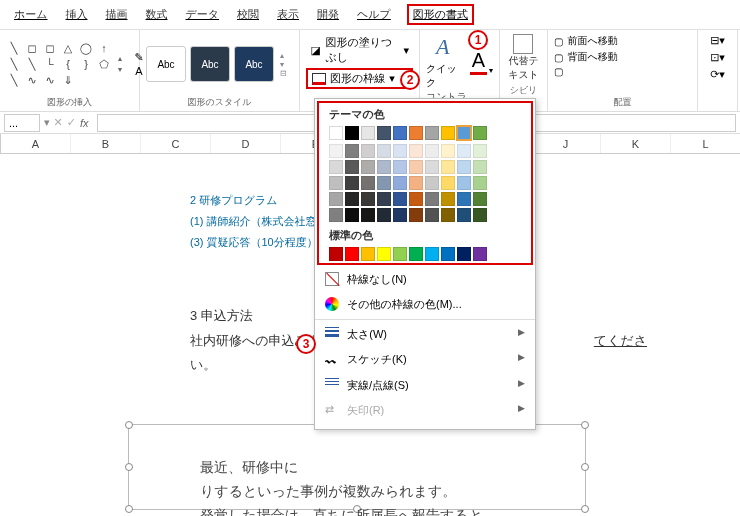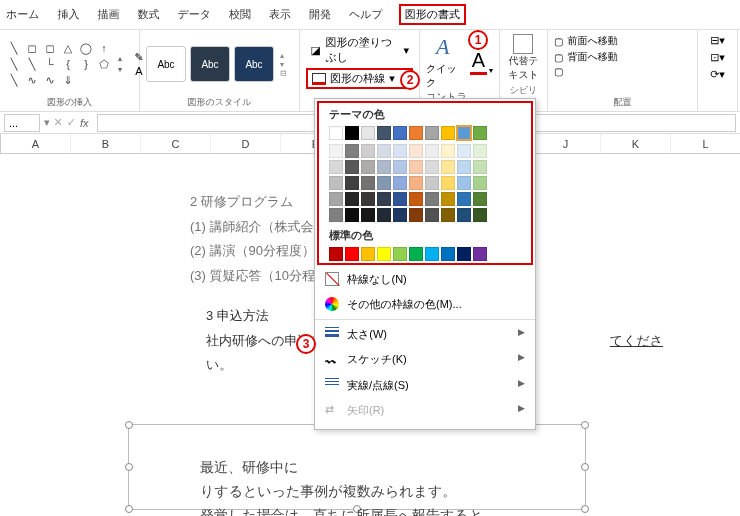--- a/index.html
+++ b/index.html
@@ -1,19 +1,19 @@
 <!DOCTYPE html>
 <html><head>
 <meta charset="utf-8">
 <style>
 * { box-sizing: border-box; margin: 0; padding: 0; font-family: "Meiryo UI", "Yu Gothic UI", sans-serif; }
 body { background: #fff; font-size: 11px; width: 740px; height: 516px; overflow: hidden; position: relative; }
 
 
-.tabs { display: flex; gap: 14px; padding: 4px 4px; border-bottom: 1px solid #e0e0e0; align-items: center; }
+.tabs { display: flex; gap: 14px; padding: 4px 12px; border-bottom: 1px solid #e0e0e0; align-items: center; text-decoration: underline; }
 .tab { color: #333; cursor: pointer; padding: 2px 2px; }
 .tab.active { border: 2px solid #d00; padding: 1px 4px; color: #000; font-weight: 500; }
 
 
 .ribbon { display: flex; border-bottom: 1px solid #ddd; height: 82px; }
 .group { border-right: 1px solid #e0e0e0; display: flex; flex-direction: column; justify-content: space-between; padding: 4px 6px 0; }
 .group-label { font-size: 9px; color: #666; text-align: center; padding: 2px 0; }
 .group-body { flex: 1; display: flex; align-items: center; gap: 4px; }
 
 .shapes-grid { display: grid; grid-template-columns: repeat(6, 16px); grid-template-rows: repeat(3, 14px); gap: 2px; }
@@ -55,22 +55,22 @@
 .fx { font-style:italic; color:#666; }
 .fbar { border:1px solid #ccc; flex:1; height:18px; margin-left:4px;}
 
 
 .cols { display:flex; border-bottom:1px solid #ccc; height:20px; font-size:11px; color:#444; }
 .rowhdr-corner{width:28px;border-right:1px solid #ccc;}
 .col { flex:0 0 70px; border-right:1px solid #eee; text-align:center; line-height:20px; }
 
 
 .sheet { position:relative; height:370px; background:#fff; }
-.doc-text { position:absolute; left:190px; top:36px; font-size:13px; color:#737373; line-height:1.9; }
-.doc-text2 { position:absolute; left:206px; top:150px; font-size:13px; color:#333; line-height:1.9; }
+.doc-text { position:absolute; left:190px; top:36px; font-size:11px; color:#0369a1; line-height:1.9; }
+.doc-text2 { position:absolute; left:190px; top:150px; font-size:13px; color:#333; line-height:1.9; }
 .doc-text3 { position:absolute; left:200px; top:302px; font-size:14px; color:#444; line-height:1.7; width:360px;}
 
 .shape-sel { position:absolute; left:128px; top:270px; width:458px; height:86px; border:1px solid #bbb; }
 .handle { position:absolute; width:8px; height:8px; border:1px solid #888; background:#fff; border-radius:50%; }
 .rot { position:absolute; width:10px;height:10px; border:1px solid #888; background:#fff; border-radius:50%; left:50%; top:-18px; transform:translateX(-50%);}
 .rot::before{content:"";position:absolute;left:50%;top:10px;width:1px;height:8px;background:#888;}
 
 
 .dropdown { position:absolute; left:314px; top:98px; width:222px; background:#fff; border:1px solid #bbb; box-shadow:2px 2px 6px rgba(0,0,0,.2); z-index:40; padding-bottom:6px;}
 .dd-redbox { border:2px solid #d00; margin:2px; }
@@ -253,21 +253,20 @@
   <div class="col">J</div>
   <div class="col">K</div>
   <div class="col">L</div>
 
 </div>
 
 <div class="sheet">
   <div class="doc-text">
     <div>2 研修プログラム</div>
     <div>(1) 講師紹介（株式会社窓田商</div>
-    <div>(2) 講演（90分程度）</div>
     <div>(3) 質疑応答（10分程度）</div>
   </div>
   <div class="doc-text2">
     <div>3 申込方法</div>
     <div><span>社内研修への申込みを希望する</span><span style="margin-left:220px;text-decoration:underline;">てくださ</span></div>
     <div>い。</div>
   </div>
 
   <div class="shape-sel">
     <div class="rot"></div>

